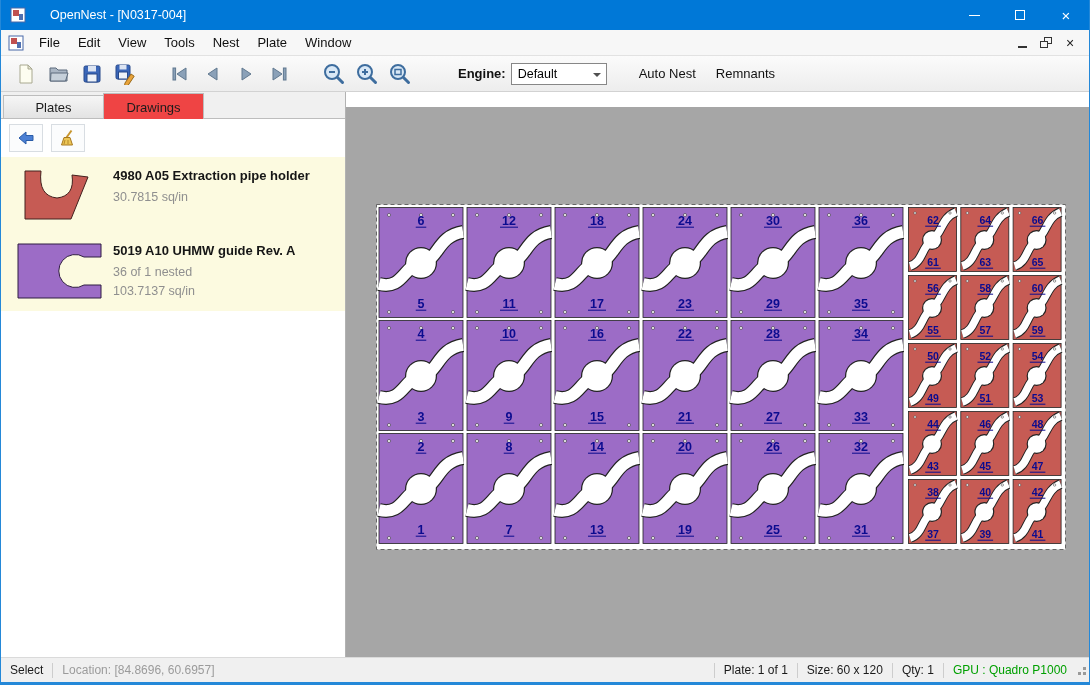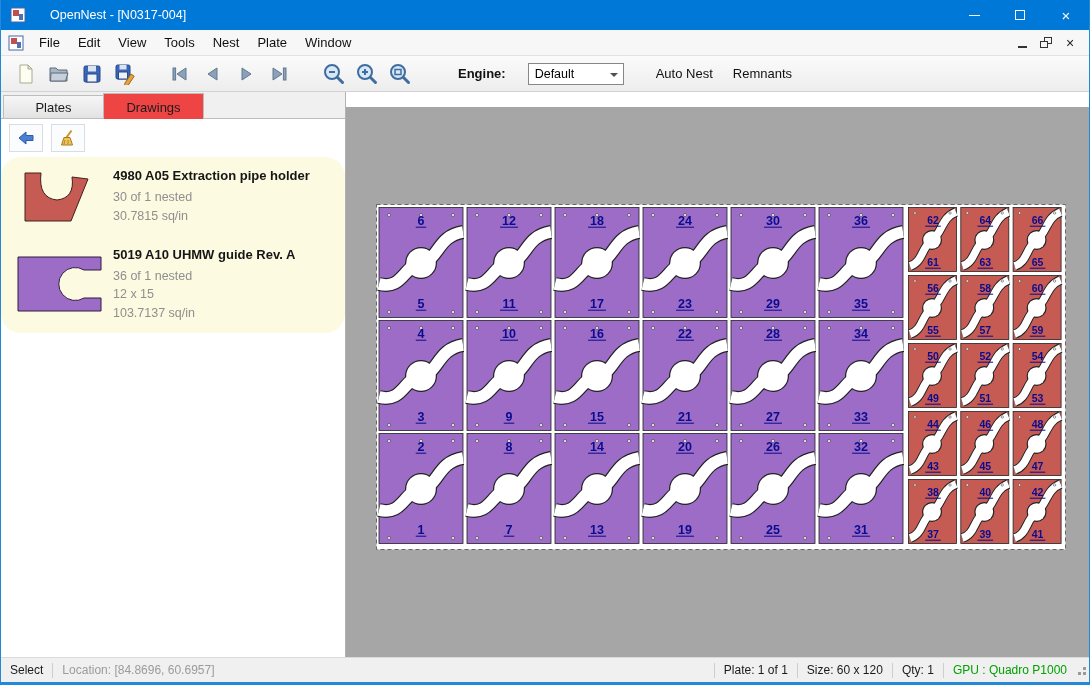--- a/index.html
+++ b/index.html
@@ -26,35 +26,35 @@
   .mdi-restore{position:relative;width:12px;height:11px;display:block;}
   .mdi-restore .r1{position:absolute;top:0;right:0;width:8px;height:7px;border:1px solid #333;}
   .mdi-restore .r2{position:absolute;bottom:0;left:0;width:8px;height:7px;border:1px solid #333;background:#f7f7f7;}
   .mdi-x{font-size:14px;color:#222;line-height:1;}
 
   
   .toolbar{height:36px;background:linear-gradient(#fbfbfb,#ededed);border-bottom:1px solid #d2d2d2;display:flex;align-items:center;padding-left:10px;flex:0 0 auto;}
   .tb-btn{width:30px;height:30px;display:flex;align-items:center;justify-content:center;margin-right:3px;}
   .tb-gap{width:22px;}
   .tb-gap-lg{width:40px;}
-  .tb-label{font-size:13px;font-weight:bold;color:#111;margin-right:22px;}
+  .tb-label{font-size:13px;font-weight:bold;color:#111;margin-right:5px;}
   .combo{width:96px;height:22px;border:1px solid #878787;background:#fff;display:flex;align-items:center;font-size:12.5px;padding-left:6px;position:relative;}
   .combo-arrow{position:absolute;right:5px;top:9px;width:0;height:0;border-left:4px solid transparent;border-right:4px solid transparent;border-top:4px solid #505050;}
   .tb-text-btn{font-size:13px;color:#111;padding:6px 10px;}
 
   
   .main{flex:1;display:flex;min-height:0;}
   .sidebar{width:345px;flex:0 0 auto;border-right:1px solid #b2b2b2;background:#fff;display:flex;flex-direction:column;}
   .tabs{display:flex;align-items:flex-end;background:#f0f0f0;padding:3px 0 0 2px;height:27px;position:relative;flex:0 0 auto;}
   .tabs::after{content:"";position:absolute;left:0;right:0;bottom:0;height:1px;background:#bdbdbd;}
   .tab{width:101px;text-align:center;font-size:13px;padding:4px 0;border:1px solid #bdbdbd;border-bottom:none;background:linear-gradient(#f6f6f6,#e2e2e2);color:#1c1c1c;position:relative;margin-right:-1px;}
   .tab.active{background:#ef4444;z-index:2;padding-top:6px;margin-top:-2px;}
   .panel-toolbar{height:38px;display:flex;align-items:center;gap:8px;padding:5px 8px;background:#fff;flex:0 0 auto;}
   .mini-btn{width:34px;height:28px;display:flex;align-items:center;justify-content:center;border:1px solid #d8dde2;background:#fbfcfd;}
-  .drawing-list{background:#fcfae0;border-radius:20px;}
+  .drawing-list{background:#fcfae0;}
   .drawing-item{display:flex;padding:9px 6px 10px 6px;}
   .thumb{width:106px;flex:0 0 auto;display:flex;align-items:center;justify-content:center;}
   .dinfo{flex:1;padding-top:2px;}
   .dtitle{font-size:13px;font-weight:bold;color:#161616;margin-bottom:5px;}
   .dline{font-size:12.5px;color:#8f8f8f;line-height:1.5;}
 
   .canvas{flex:1;position:relative;background:#a6a6a6;overflow:hidden;}
   .canvas-topstrip{position:absolute;top:0;left:0;right:0;height:15px;background:#fff;}
   #nest-svg{position:absolute;left:30px;top:112px;width:690px;height:346px;display:block;}
 
@@ -231,34 +231,32 @@
       </div>
       <div class="drawing-list">
         <div class="drawing-item">
           <div class="thumb">
             <svg width="76" height="56" viewBox="0 0 76 56">
               <path d="M3,5 L19,5 Q16,30 35,32 Q53,30 50,9 L66,11 L49,53 L3,53 Z" stroke="#42201e" stroke-width="1" fill="#c65b54"></path>
             </svg>
           </div>
           <div class="dinfo">
             <div class="dtitle">4980 A05 Extraction pipe holder</div>
-            <div class="dline">30 of 1 nested</div>
             <div class="dline">30.7815 sq/in</div>
           </div>
         </div>
         <div class="drawing-item">
           <div class="thumb">
             <svg width="90" height="58" viewBox="0 0 88 58">
               <path d="M2,2 L85,2 L85,15 L68,15 A16.5,16.5 0 1,0 68,43 L85,43 L85,56 L2,56 Z" stroke="#2e1c42" stroke-width="1" fill="#9c6cc6"></path>
             </svg>
           </div>
           <div class="dinfo">
             <div class="dtitle">5019 A10 UHMW guide Rev. A</div>
             <div class="dline">36 of 1 nested</div>
-            <div class="dline">12 x 15</div>
             <div class="dline">103.7137 sq/in</div>
           </div>
         </div>
       </div>
     </div>
 
     <div class="canvas">
       <div class="canvas-topstrip"></div>
       <svg id="nest-svg" viewBox="0 0 690 346">
           <rect x="0.5" y="0.5" width="689" height="345" fill="#ffffff" stroke="#666" stroke-width="1" stroke-dasharray="4 3"></rect>

